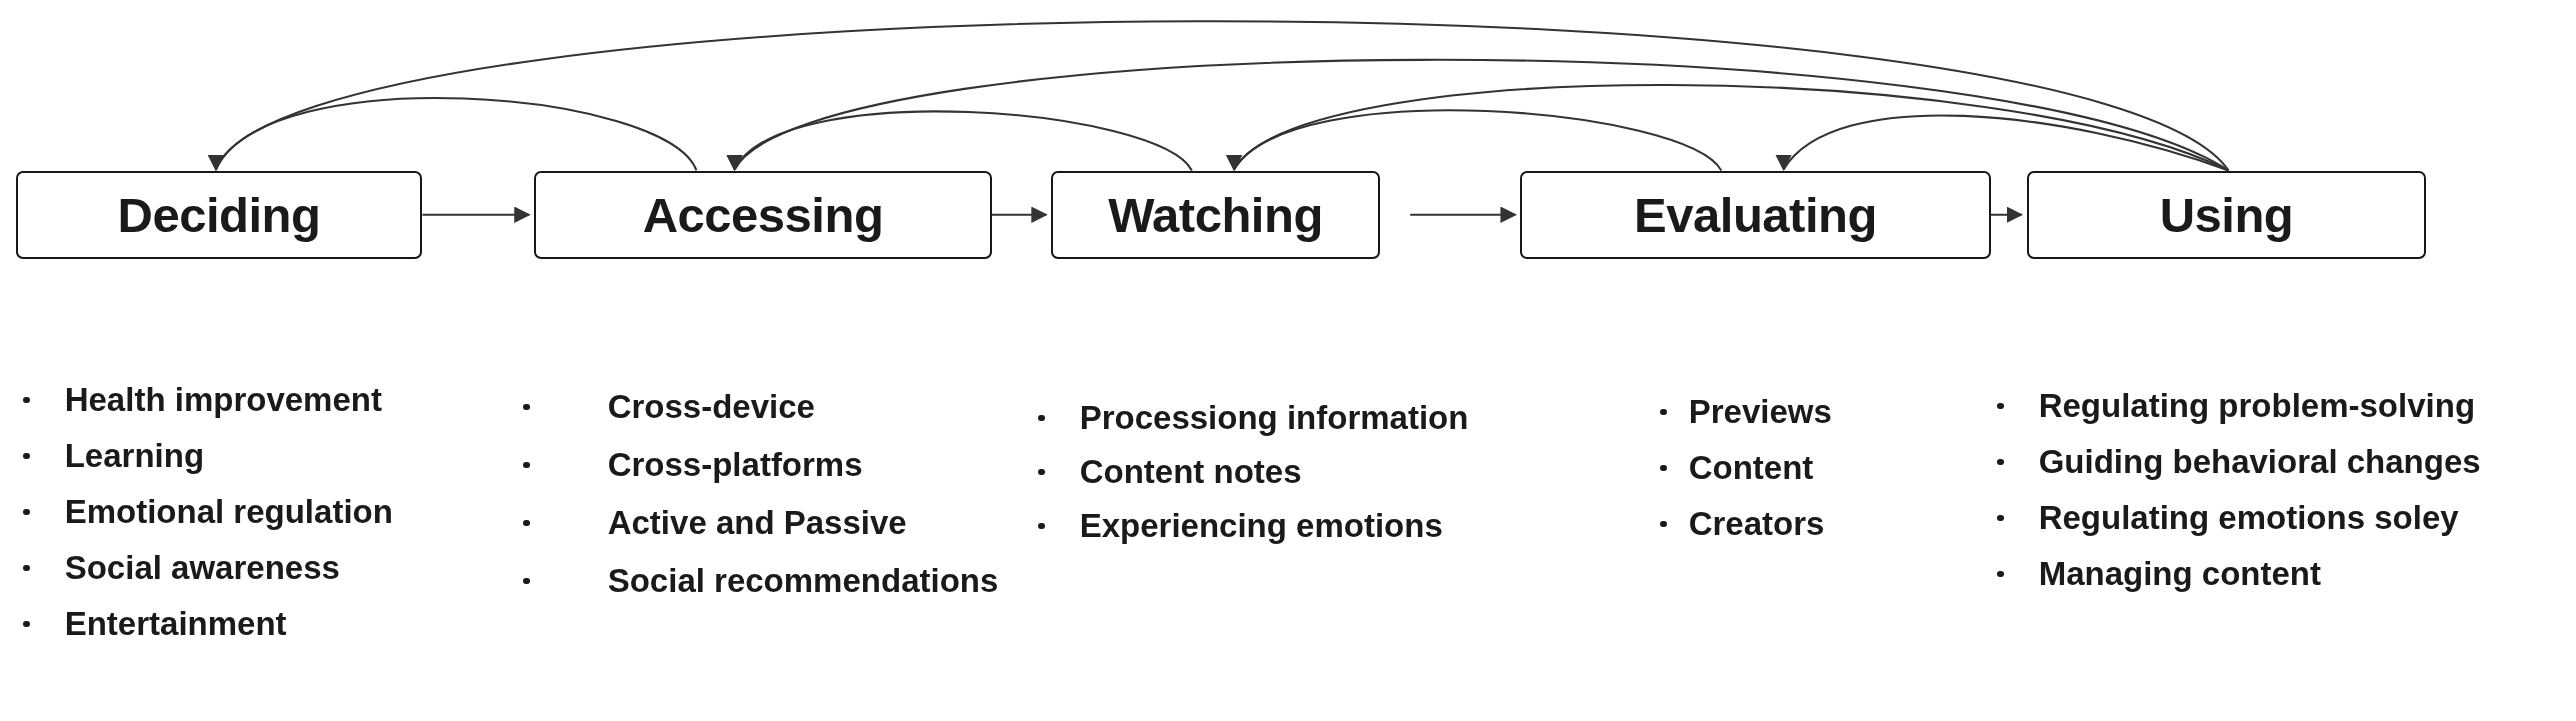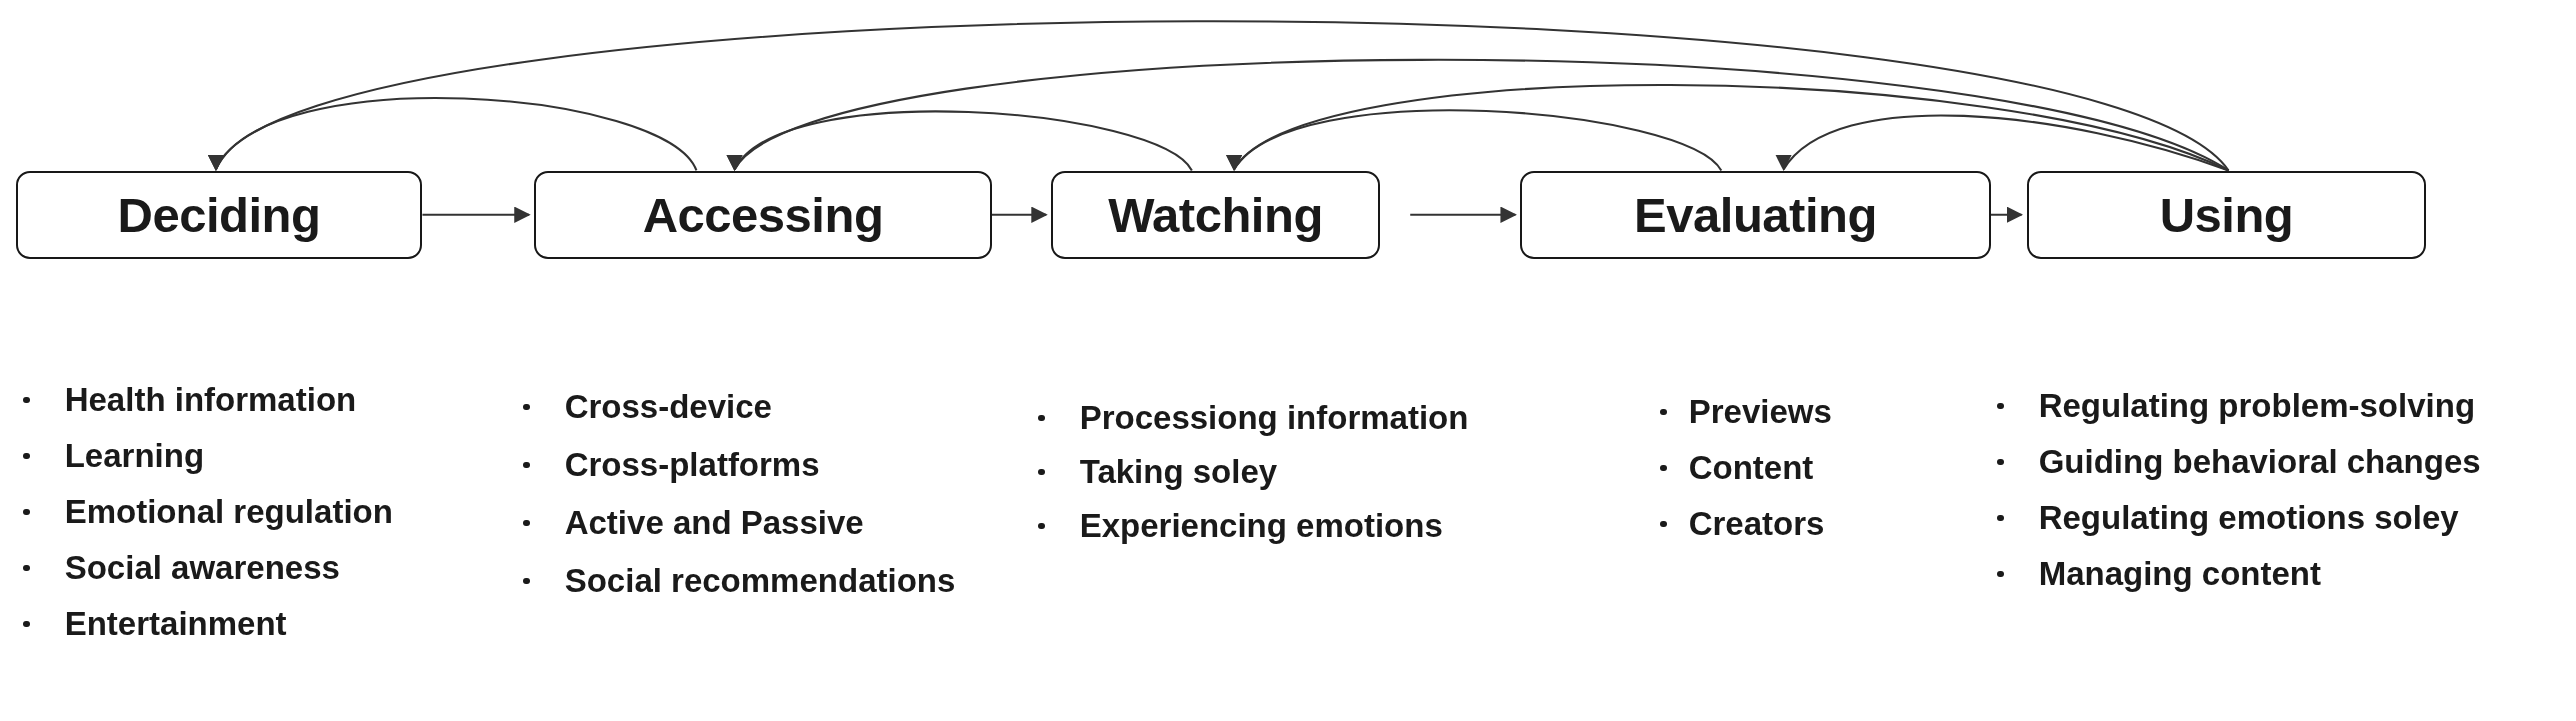--- a/index.html
+++ b/index.html
@@ -21,42 +21,42 @@
     stroke:#333333;
     stroke-width:4;
   }
   .stage{
     position:absolute;
     top:171px;
     height:88px;
     box-sizing:border-box;
     background:#ffffff;
     border:2.1px solid #181818;
-    border-radius:14px;
+    border-radius:7px;
     display:flex;
     align-items:center;
     justify-content:center;
   }
   .stage span{
     font-size:49px;
     font-weight:700;
     color:#1a1a1a;
     letter-spacing:-0.5px;
     white-space:nowrap;
   }
   .col{
     position:absolute;
   }
   .li{
     display:flex;
     align-items:center;
     height:56px;
     white-space:nowrap;
   }
-  .col-accessing .li{height:58px;}
+  .col-accessing .li{height:58px;gap:43px;}
   .col-watching .li{height:54px;}
   .dot{
     width:6.7px;
     height:6.7px;
     border-radius:50%;
     background:#1a1a1a;
     margin-right:35px;
     flex:0 0 auto;
   }
   .col-evaluating .dot{margin-right:22px;}
@@ -107,21 +107,21 @@
   <div class="stage" style="left:1520px;width:471px;">
     <span>Evaluating</span>
   </div>
   <div class="stage" style="left:2027px;width:399px;">
     <span>Using</span>
   </div>
 
   <div class="col col-deciding" style="left:23px;top:372px;">
     <div class="li">
       <span class="dot"></span>
-      <span class="lt">Health information</span>
+      <span class="lt">Health improvement</span>
     </div>
     <div class="li">
       <span class="dot"></span>
       <span class="lt">Learning</span>
     </div>
     <div class="li">
       <span class="dot"></span>
       <span class="lt">Emotional regulation</span>
     </div>
     <div class="li">
@@ -153,21 +153,21 @@
     </div>
   </div>
 
   <div class="col col-watching" style="left:1038px;top:391px;">
     <div class="li">
       <span class="dot"></span>
       <span class="lt">Processiong information</span>
     </div>
     <div class="li">
       <span class="dot"></span>
-      <span class="lt">Taking soley</span>
+      <span class="lt">Content notes</span>
     </div>
     <div class="li">
       <span class="dot"></span>
       <span class="lt">Experiencing emotions</span>
     </div>
   </div>
 
   <div class="col col-evaluating" style="left:1660px;top:384px;">
     <div class="li">
       <span class="dot"></span>

